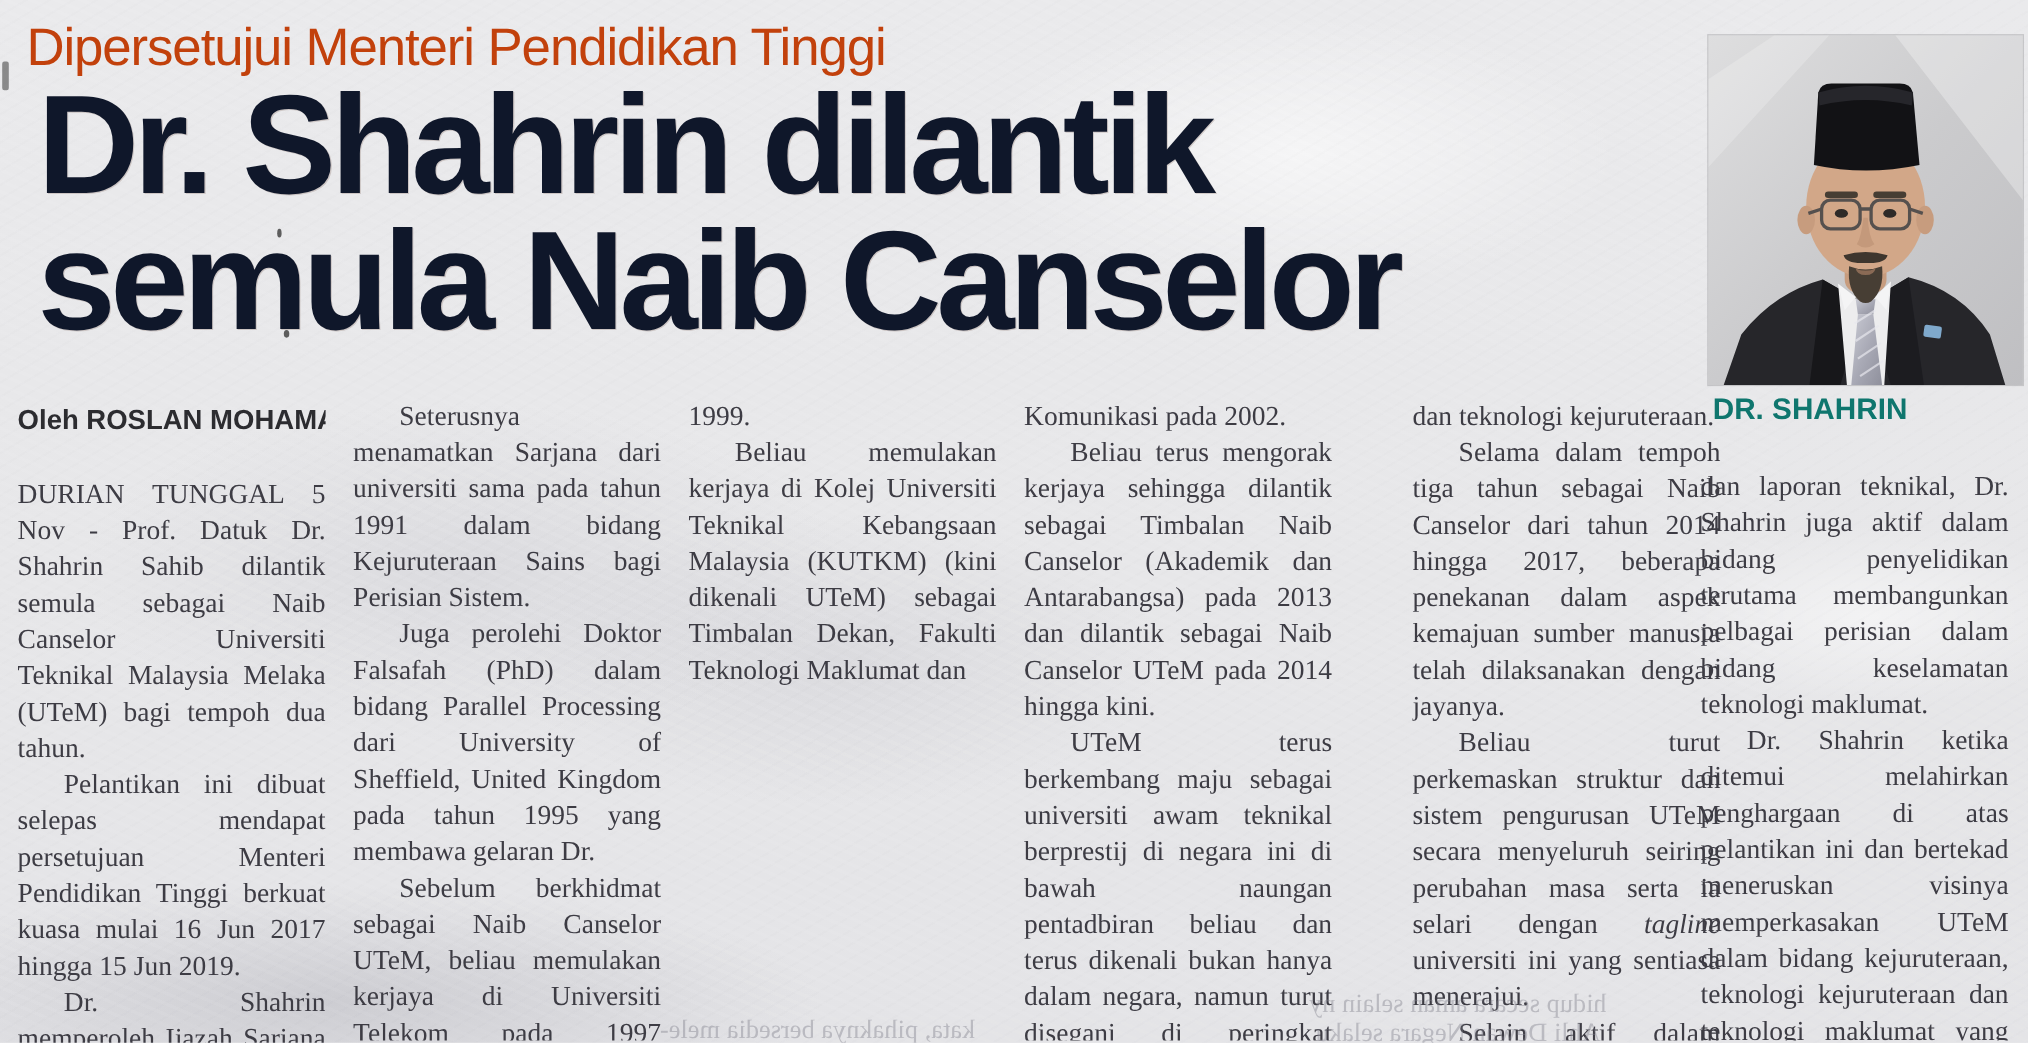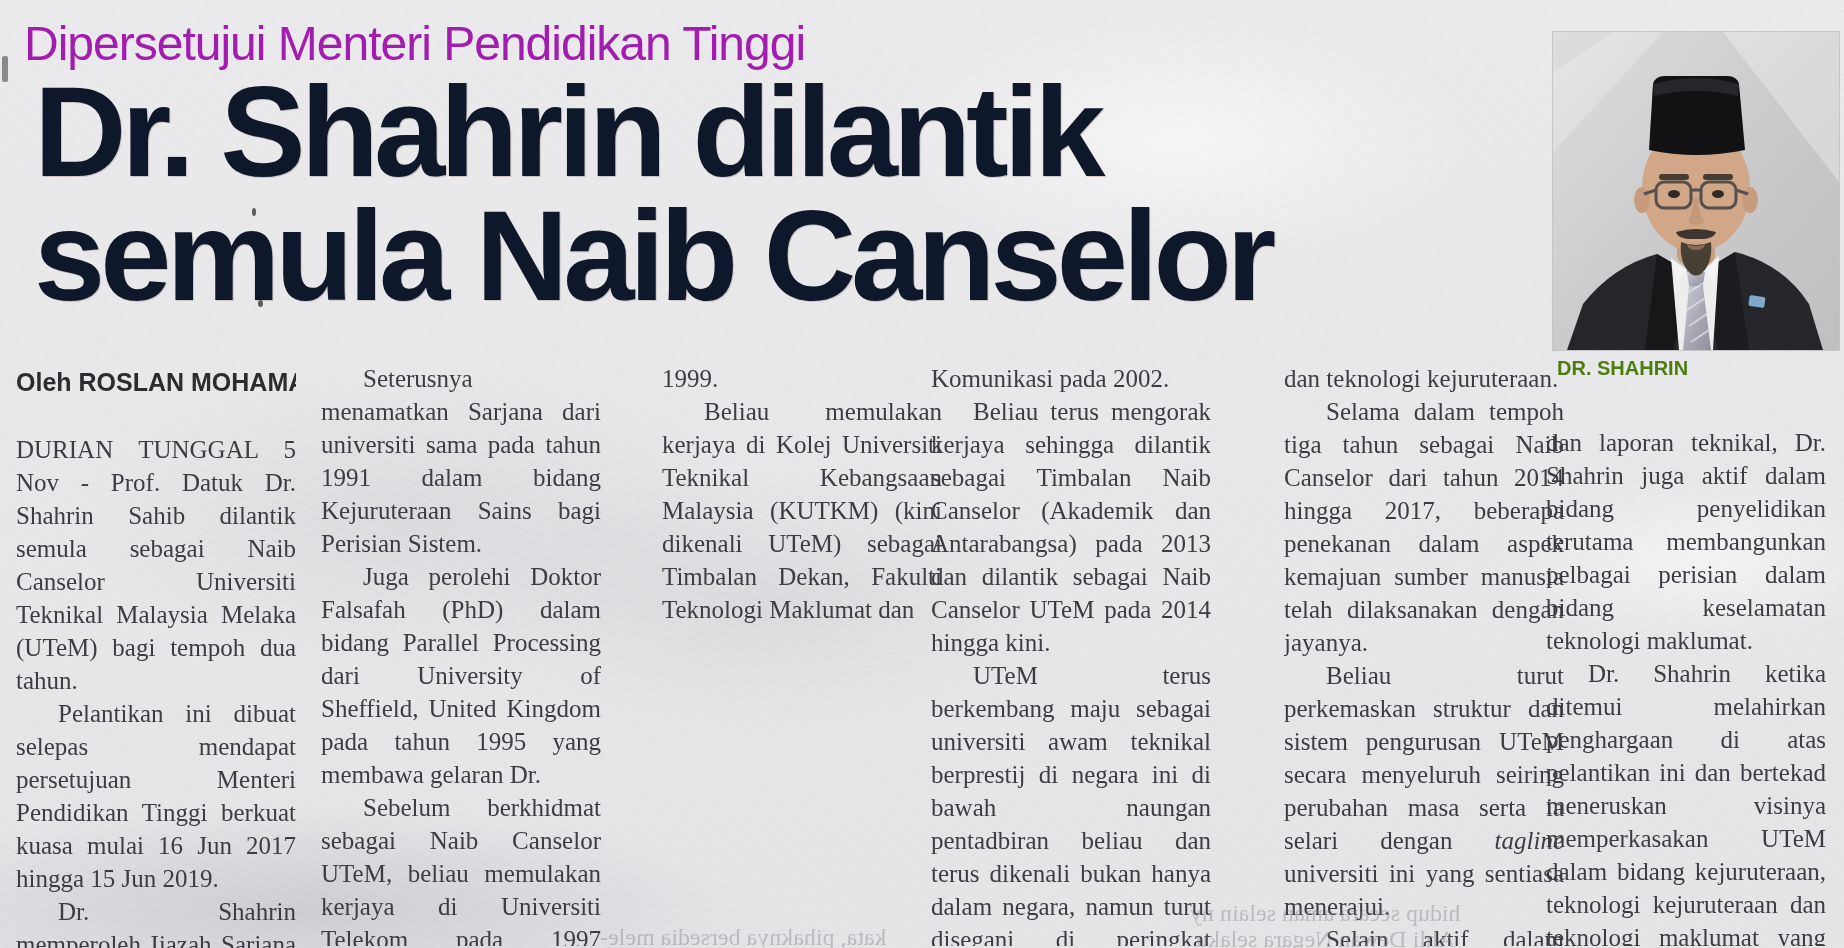--- a/index.html
+++ b/index.html
@@ -21,53 +21,53 @@
   }
   .texture {
     position:absolute; inset:0; opacity:.35;
     background-image:
       repeating-linear-gradient(23deg, rgba(255,255,255,.12) 0 3px, rgba(0,0,0,0) 3px 9px),
       repeating-linear-gradient(-31deg, rgba(120,120,130,.05) 0 2px, rgba(0,0,0,0) 2px 11px);
   }
   .kicker {
     position:absolute; left:24px; top:16px;
     font-family:"Liberation Sans", sans-serif;
-    font-size:48px; font-weight:normal; color:#a21caf; letter-spacing:-1px;
+    font-size:48px; font-weight:normal; color:#c2410c; letter-spacing:-1px;
     white-space:nowrap;
   }
   .headline {
     position:absolute; left:34px; top:70px;
     font-family:"Liberation Sans", sans-serif;
     font-weight:bold; color:#0f172a;
     font-size:128px; line-height:124px; letter-spacing:-5px;
     white-space:nowrap;
     text-shadow:1px 1px 0 rgba(120,90,80,.25);
   }
   .photo-frame {
     position:absolute; left:1553px; top:32px; width:286px; height:318px;
     box-shadow:0 0 0 1px rgba(90,90,95,.25);
     background:#cfcfd1;
   }
   .photo-frame svg { display:block; width:100%; height:100%; }
   .photo-caption {
     position:absolute; left:1557px; top:357px;
     font-family:"Liberation Sans", sans-serif;
-    font-weight:bold; font-size:20px; color:#4d7c0f; letter-spacing:0;
+    font-weight:bold; font-size:27px; color:#0f766e; letter-spacing:0;
     white-space:nowrap;
   }
   .col {
     position:absolute; top:362px; width:280px; height:584px;
     overflow:hidden; text-align:justify;
     font-size:25px; line-height:33px; color:#3d3c44;
   }
   .col p { margin:0; }
   .col p.ind { text-indent:42px; }
   #col1 { left:16px;  top:366px; }
   #col2 { left:321px; }
-  #col3 { left:626px;margin-left:36px; }
+  #col3 { left:626px; }
   #col4 { left:931px; }
   #col5 { left:1284px; }
   #col6 { left:1546px; top:426px; height:520px; }
   .byline {
     font-family:"Liberation Sans", sans-serif;
     font-weight:bold; font-size:25px; color:#2c2c30;
     text-align:left; margin-bottom:34px; white-space:nowrap;
   }
   .ghost {
     position:absolute;

